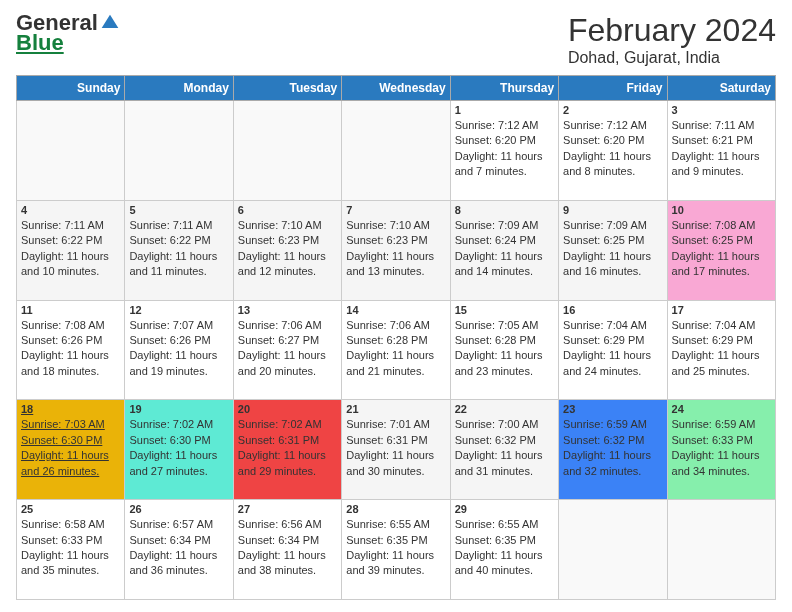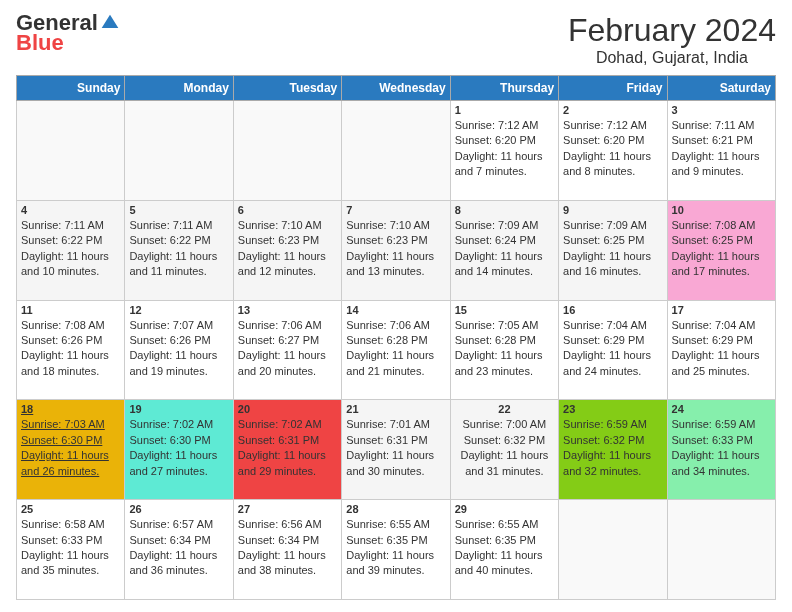--- a/index.html
+++ b/index.html
@@ -26,28 +26,28 @@
     .logo {
       display: flex;
       align-items: center;
     }
     .logo-text {
       font-size: 22px;
       font-weight: bold;
       line-height: 1;
     }
     .logo-general { color: #333; }
-    .logo-blue { color: #ef4444; }
+    .logo-blue { color: #15803d; text-decoration: underline; }
     .logo-icon {
       width: 20px;
       height: 20px;
       margin-left: 2px;
     }
     .header-right {
-      text-align: center;
+      text-align: left;
     }
     .month-title {
       font-size: 32px;
       font-weight: normal;
       color: #333;
     }
     .location {
       font-size: 16px;
       color: #333;
     }
@@ -214,25 +214,25 @@
             <div class="day-info">Sunrise: 7:02 AM<br>Sunset: 6:30 PM<br>Daylight: 11 hours and 27 minutes.</div>
           </td>
           <td style="background: #ef4444;">
             <div class="day-number">20</div>
             <div class="day-info">Sunrise: 7:02 AM<br>Sunset: 6:31 PM<br>Daylight: 11 hours and 29 minutes.</div>
           </td>
           <td style="background: rgb(245, 245, 245);">
             <div class="day-number">21</div>
             <div class="day-info">Sunrise: 7:01 AM<br>Sunset: 6:31 PM<br>Daylight: 11 hours and 30 minutes.</div>
           </td>
-          <td style="background: rgb(245, 245, 245); text-align: center;">
+          <td style="background: rgb(245, 245, 245);">
             <div class="day-number">22</div>
             <div class="day-info">Sunrise: 7:00 AM<br>Sunset: 6:32 PM<br>Daylight: 11 hours and 31 minutes.</div>
           </td>
-          <td style="background: #84cc16;">
+          <td style="background: #3b82f6;">
             <div class="day-number">23</div>
             <div class="day-info">Sunrise: 6:59 AM<br>Sunset: 6:32 PM<br>Daylight: 11 hours and 32 minutes.</div>
           </td>
           <td style="background: #86efac;">
             <div class="day-number">24</div>
             <div class="day-info">Sunrise: 6:59 AM<br>Sunset: 6:33 PM<br>Daylight: 11 hours and 34 minutes.</div>
           </td>
         </tr>
         <tr>
           <td>

